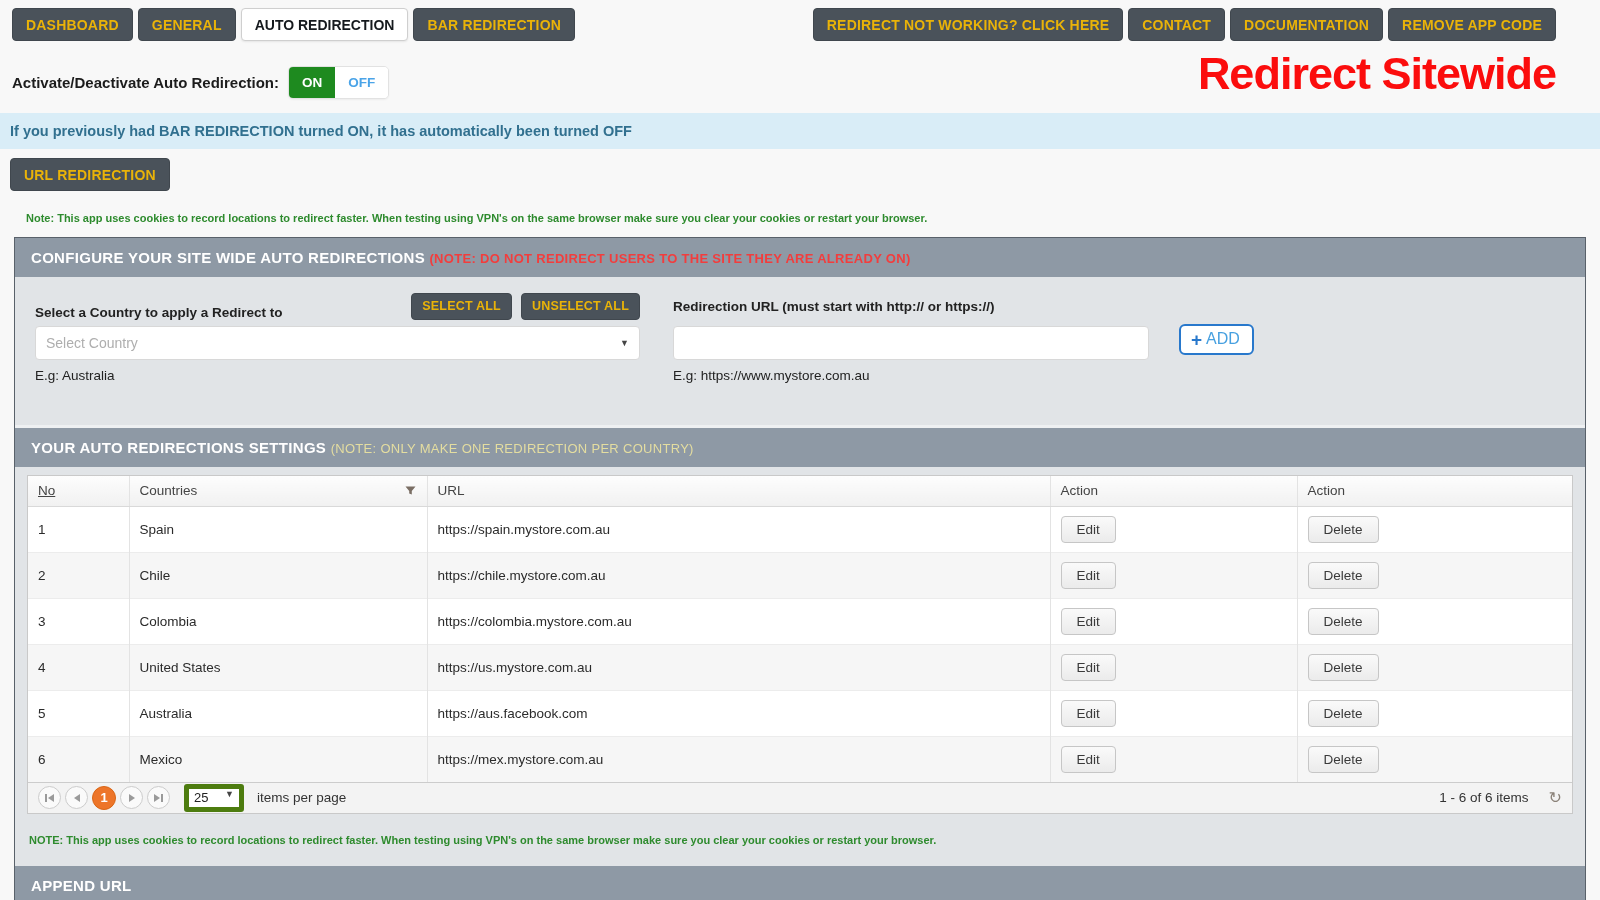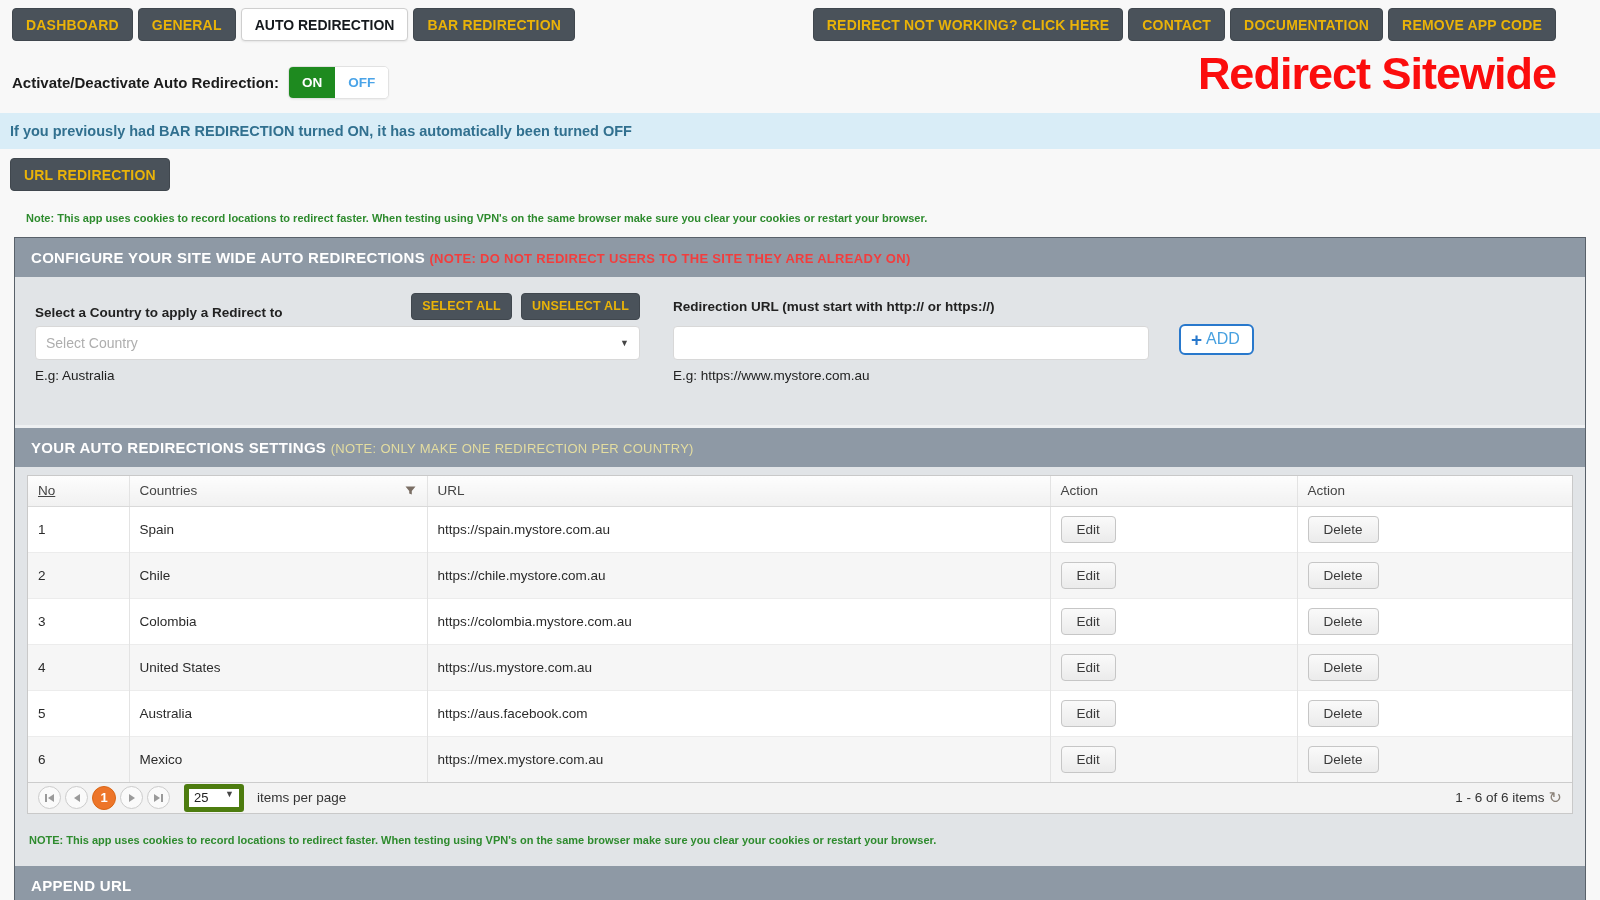--- a/index.html
+++ b/index.html
@@ -101,21 +101,21 @@
   .arr { width:0; height:0; border-top:4px solid transparent; border-bottom:4px solid transparent; }
   .arr-left { border-right:6px solid #9a9a9a; }
   .arr-right { border-left:6px solid #9a9a9a; }
   .bar { width:2px; height:8px; background:#9a9a9a; }
   .iconpair { display:flex; align-items:center; gap:1px; }
   .pagesize { margin-left:10px; width:60px; height:26px; background:#fff; border:5px solid #4d7c0f;
     border-radius:3px; display:flex; align-items:center; padding:9px 5px; cursor:pointer;
     font-size:13px; color:#222; justify-content:space-between; position:relative; }
   .pagesize .caret { position:relative; top:-4px; }
   .pager-label { margin-left:9px; font-size:13.5px; color:#333; }
-  .pager-right { margin-left:auto; display:flex; align-items:center; gap:4px;text-align:right; }
+  .pager-right { margin-left:auto; display:flex; align-items:center; gap:20px;text-align:right; }
   .pager-range { font-size:13.5px; color:#333; }
   .refresh { font-size:16px; color:#8a8178; cursor:pointer; line-height:16px; }
 
   .note-bottom { margin:20px 14px 20px 14px; }
 </style>
 </head>
 <body>
 
 <div class="page">
 

